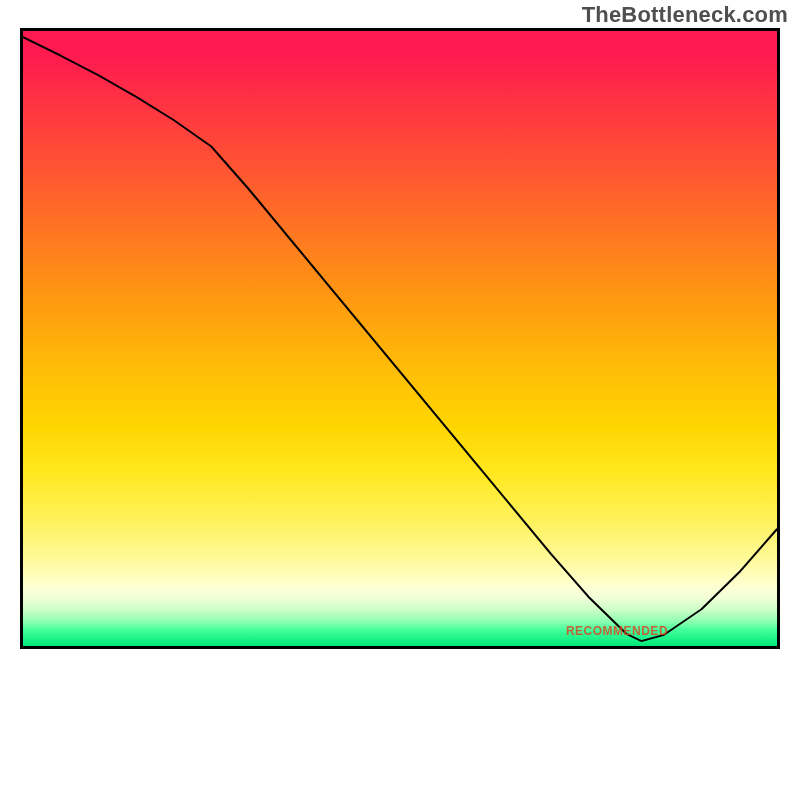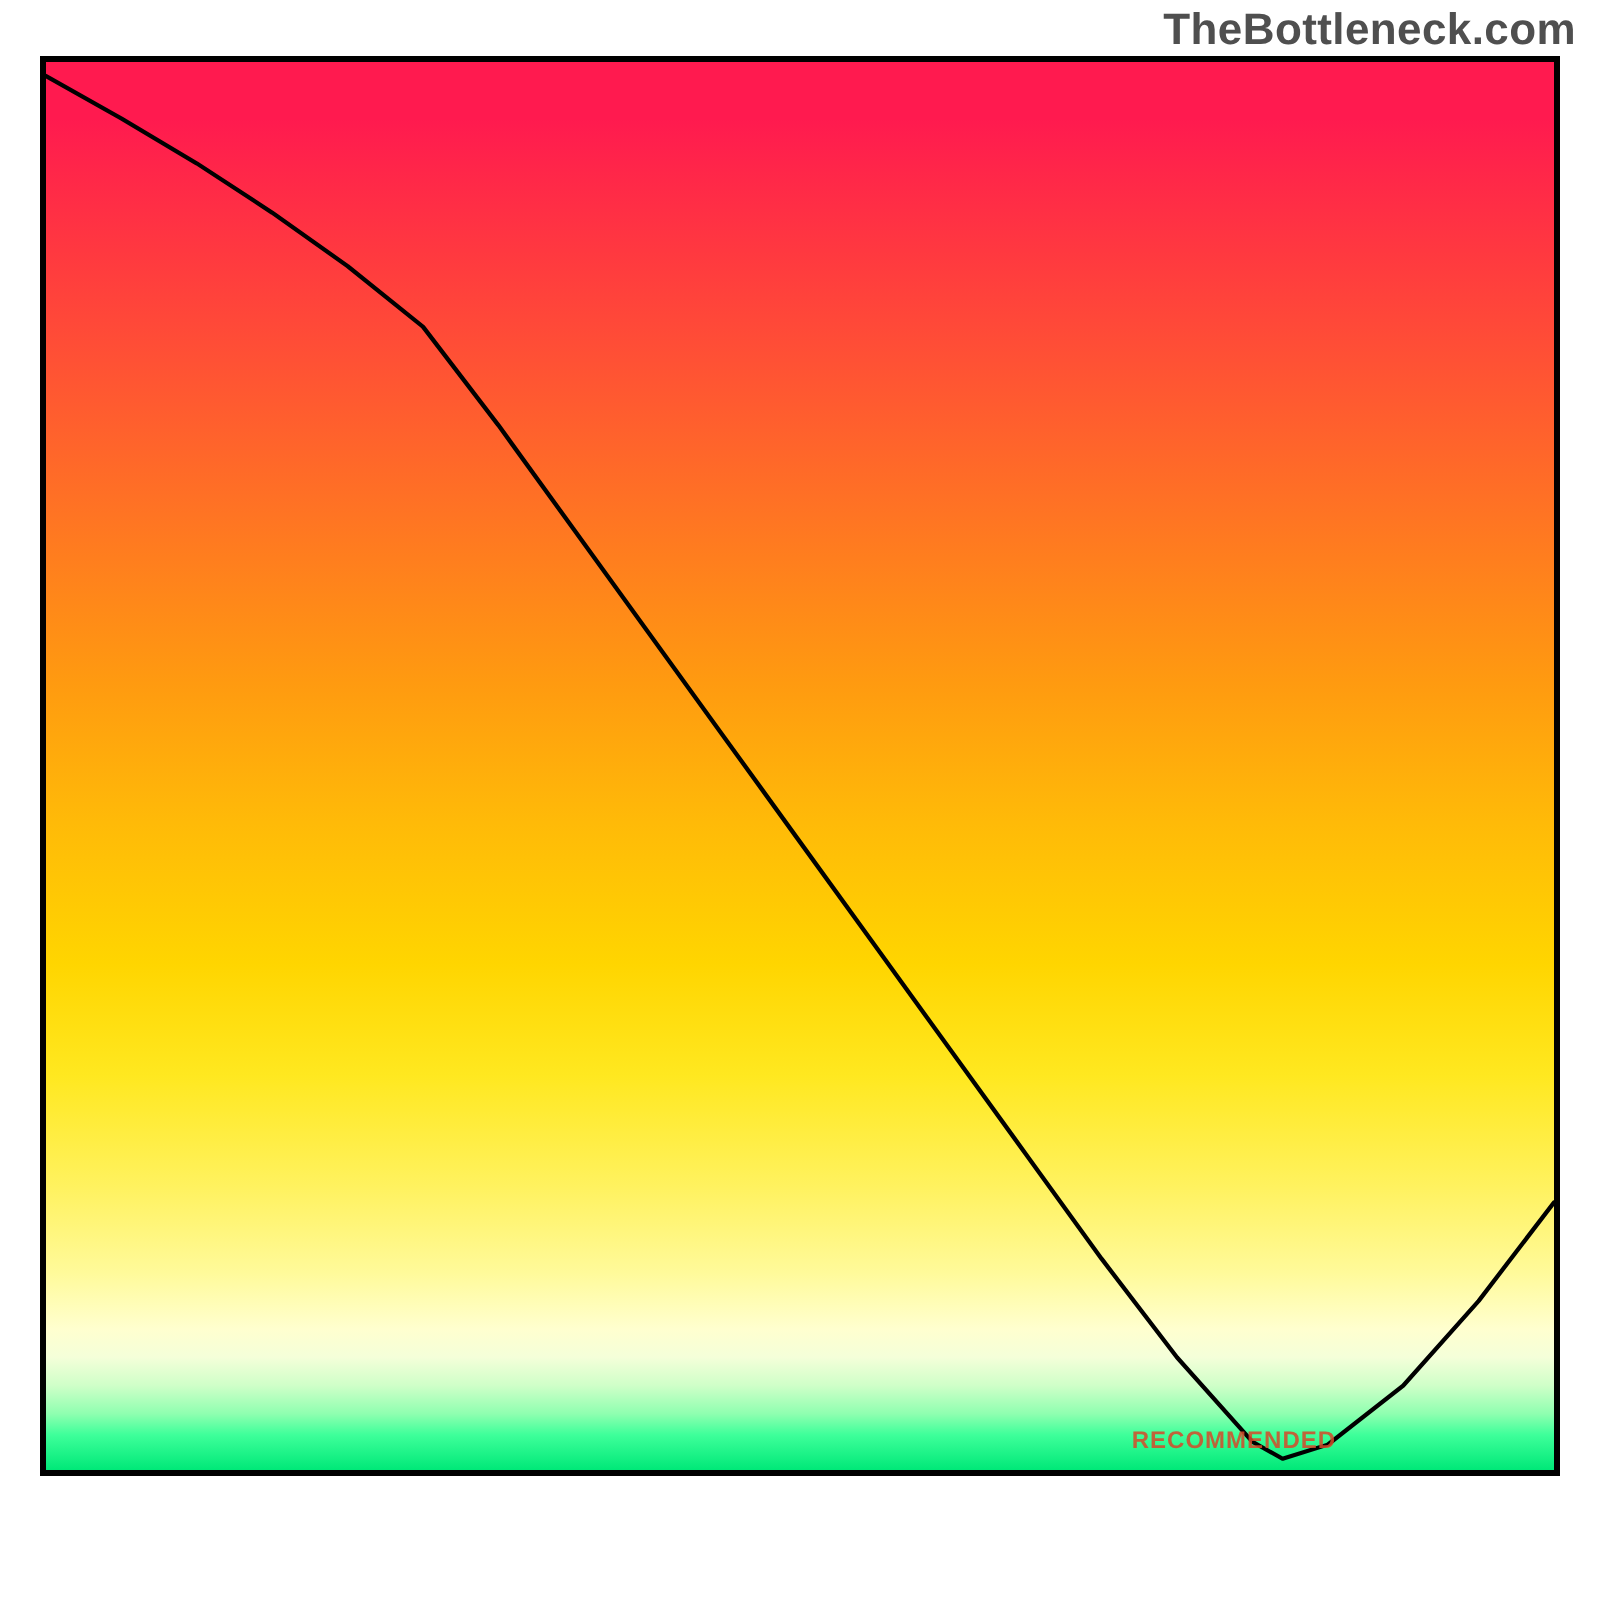--- a/index.html
+++ b/index.html
@@ -18,21 +18,21 @@
     font-size: 22px;
     font-weight: 600;
     color: #4f4f4f;
     letter-spacing: 0.2px;
   }
   .plot-area {
     position: absolute;
     left: 20px;
     top: 28px;
     width: 760px;
-    height: 710px;
+    height: 621px;
     border: 3px solid #000;
     border-top: none;   
     border-right: none;
     border: 3px solid #000; 
     overflow: hidden;
     text-decoration: underline;
   }
   .plot-area {
     border: 3px solid #000;
   }

